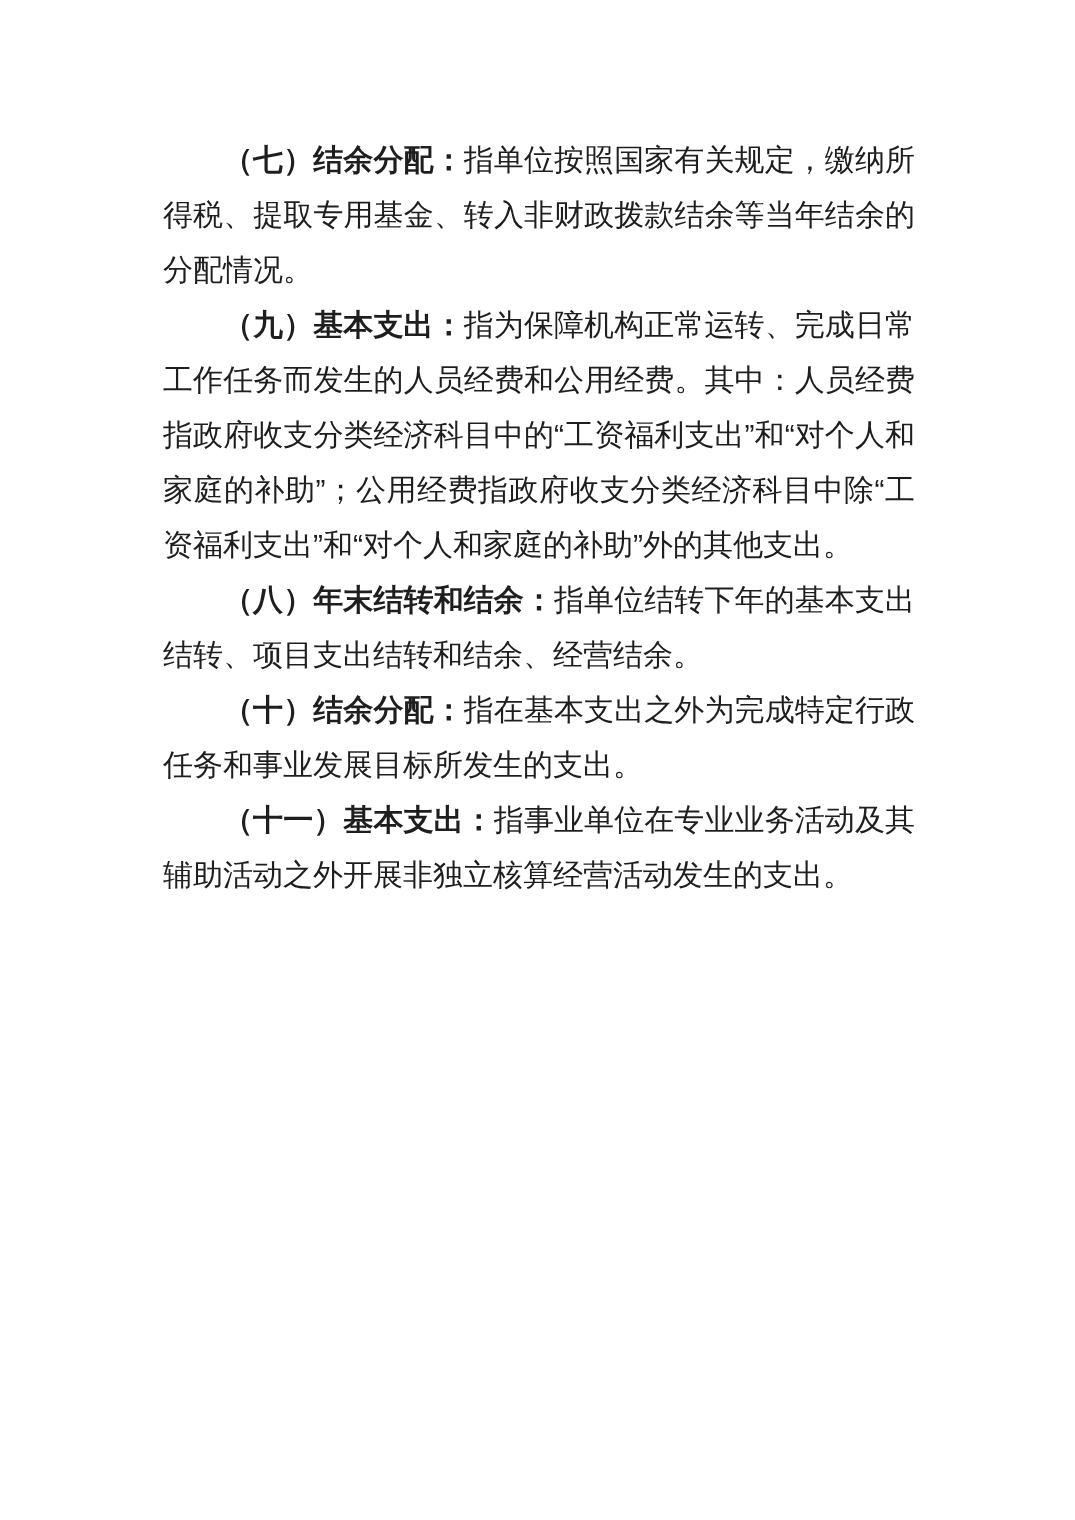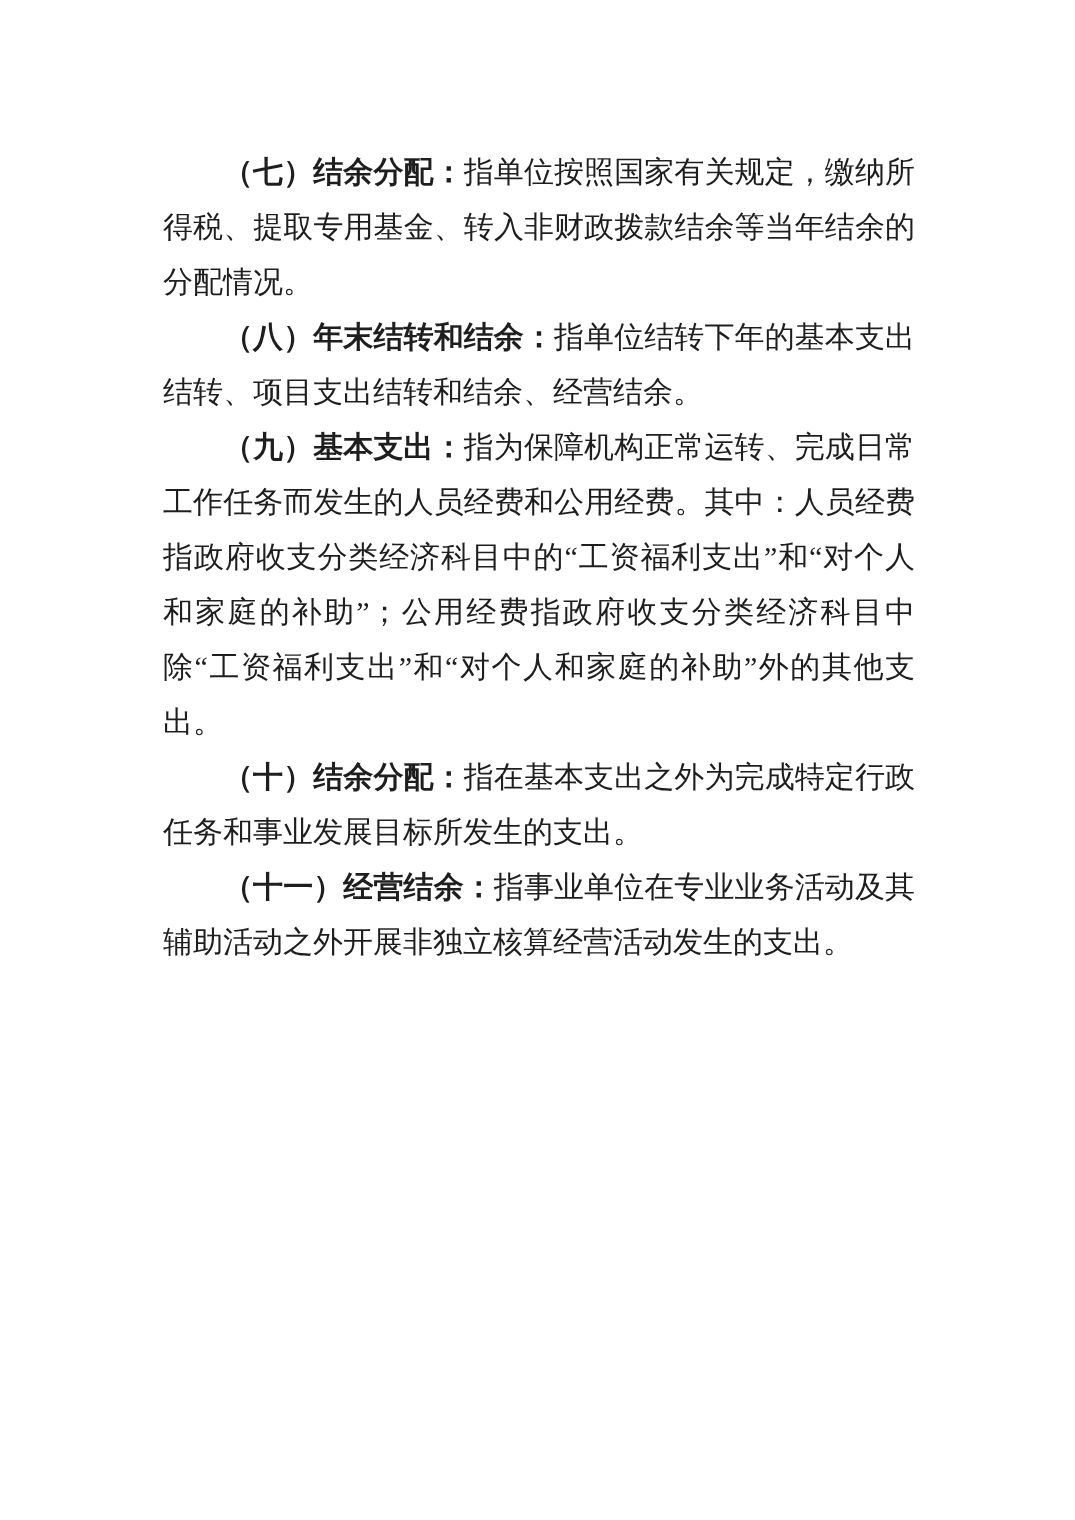--- a/index.html
+++ b/index.html
@@ -4,24 +4,24 @@
 <style>
   html, body {
     margin: 0;
     padding: 0;
     background: #ffffff;
   }
   .page {
     position: relative;
     width: 1075px;
     height: 1164px;
-    margin: 16px auto;
+    margin: 4px auto;
     background: #ffffff;
     overflow: hidden;
-    font-family: Liberation Serif, serif;
+    font-family: Liberation Sans, sans-serif;
   }
   .content {
     position: absolute;
     top: 128px;
     left: 163px;
     width: 752px;
     color: #1e1e1e;
   }
   .para {
     margin: 0;
@@ -49,27 +49,27 @@
   }
 </style>
 </head>
 <body>
 
 <div class="page">
   <div class="content">
 
     <p class="para"><span class="term">（七）结余分配：</span><span>指单位按照国家有关规定，缴纳所得税、提取专用基金、转入非财政拨款结余等当年结余的分配情况。</span></p>
 
+    <p class="para"><span class="term">（九）基本支出：</span><span>指为保障机构正常运转、完成日常工作任务而发生的人员经费和公用经费。其中：人员经费指政府收支分类经济科目中的“工资福利支出”和“对个人和家庭的补助”；公用经费指政府收支分类经济科目中除“工资福利支出”和“对个人和家庭的补助”外的其他支出。</span></p>
+
     <p class="para"><span class="term">（八）年末结转和结余：</span><span>指单位结转下年的基本支出结转、项目支出结转和结余、经营结余。</span></p>
-
-    <p class="para"><span class="term">（九）基本支出：</span><span>指为保障机构正常运转、完成日常工作任务而发生的人员经费和公用经费。其中：人员经费指政府收支分类经济科目中的“工资福利支出”和“对个人和家庭的补助”；公用经费指政府收支分类经济科目中除“工资福利支出”和“对个人和家庭的补助”外的其他支出。</span></p>
 
     <p class="para"><span class="term">（十）结余分配：</span><span>指在基本支出之外为完成特定行政任务和事业发展目标所发生的支出。</span></p>
 
-    <p class="para"><span class="term">（十一）经营结余：</span><span>指事业单位在专业业务活动及其辅助活动之外开展非独立核算经营活动发生的支出。</span></p>
+    <p class="para"><span class="term">（十一）基本支出：</span><span>指事业单位在专业业务活动及其辅助活动之外开展非独立核算经营活动发生的支出。</span></p>
 
 
   </div>
 
   <div class="footer">
     <span>- 13 -</span>
   </div>
 </div>
 
 </body></html>

